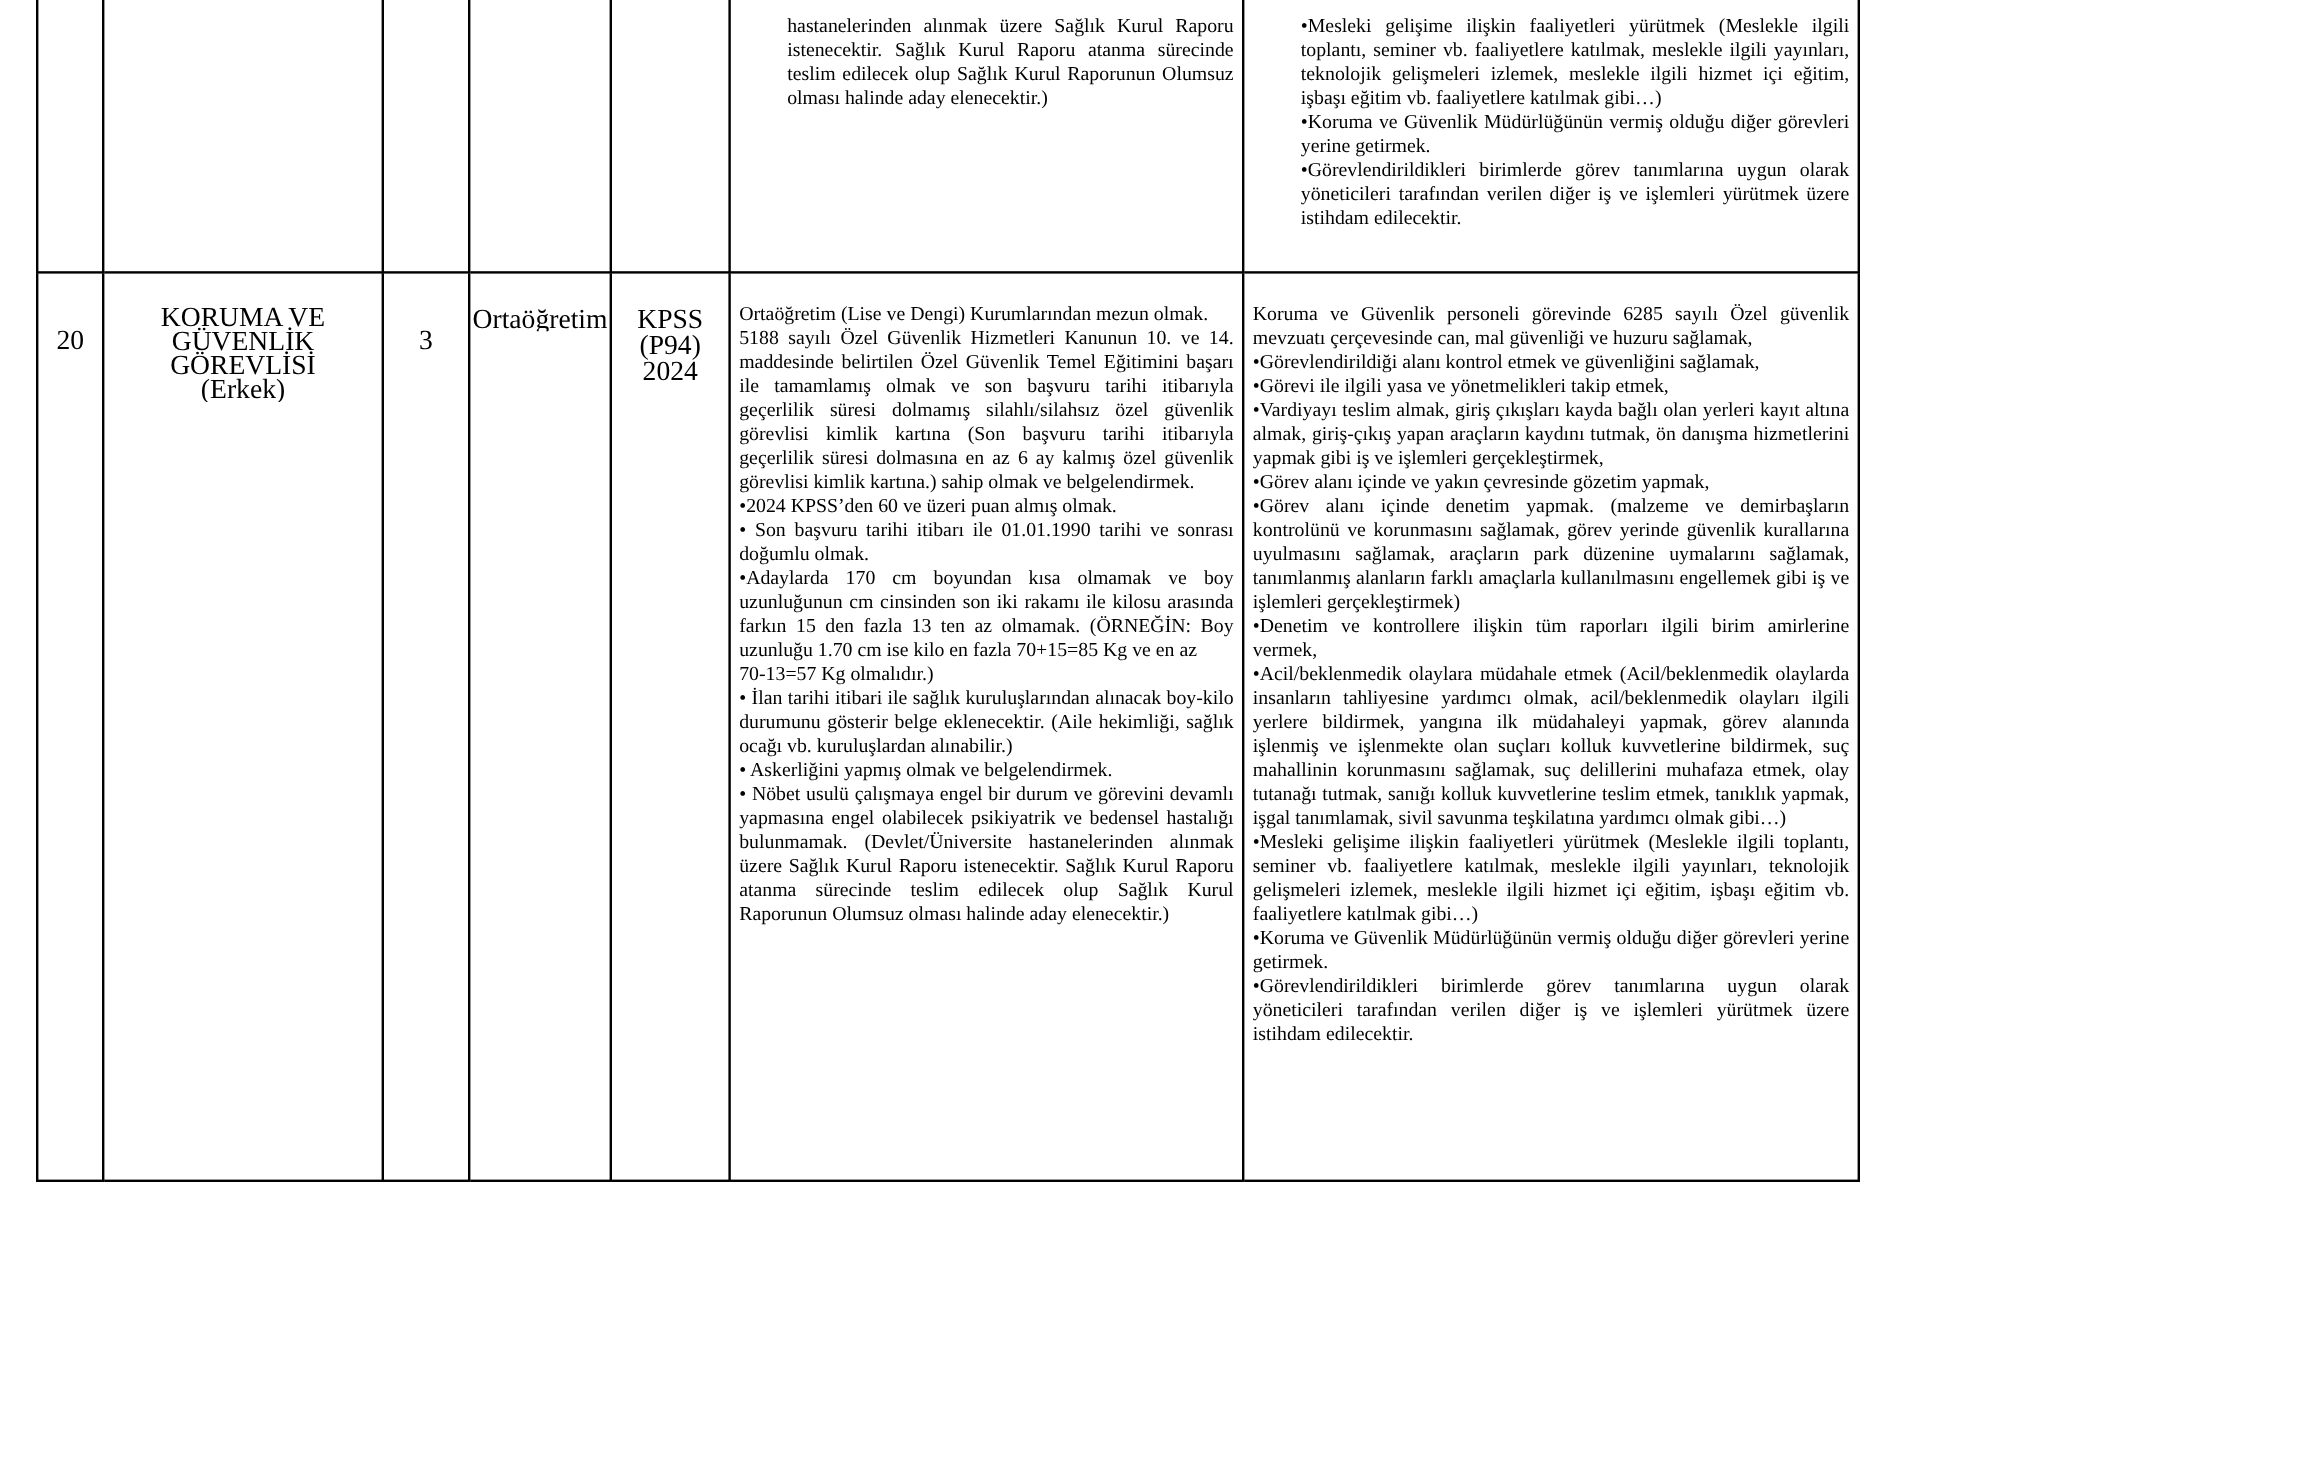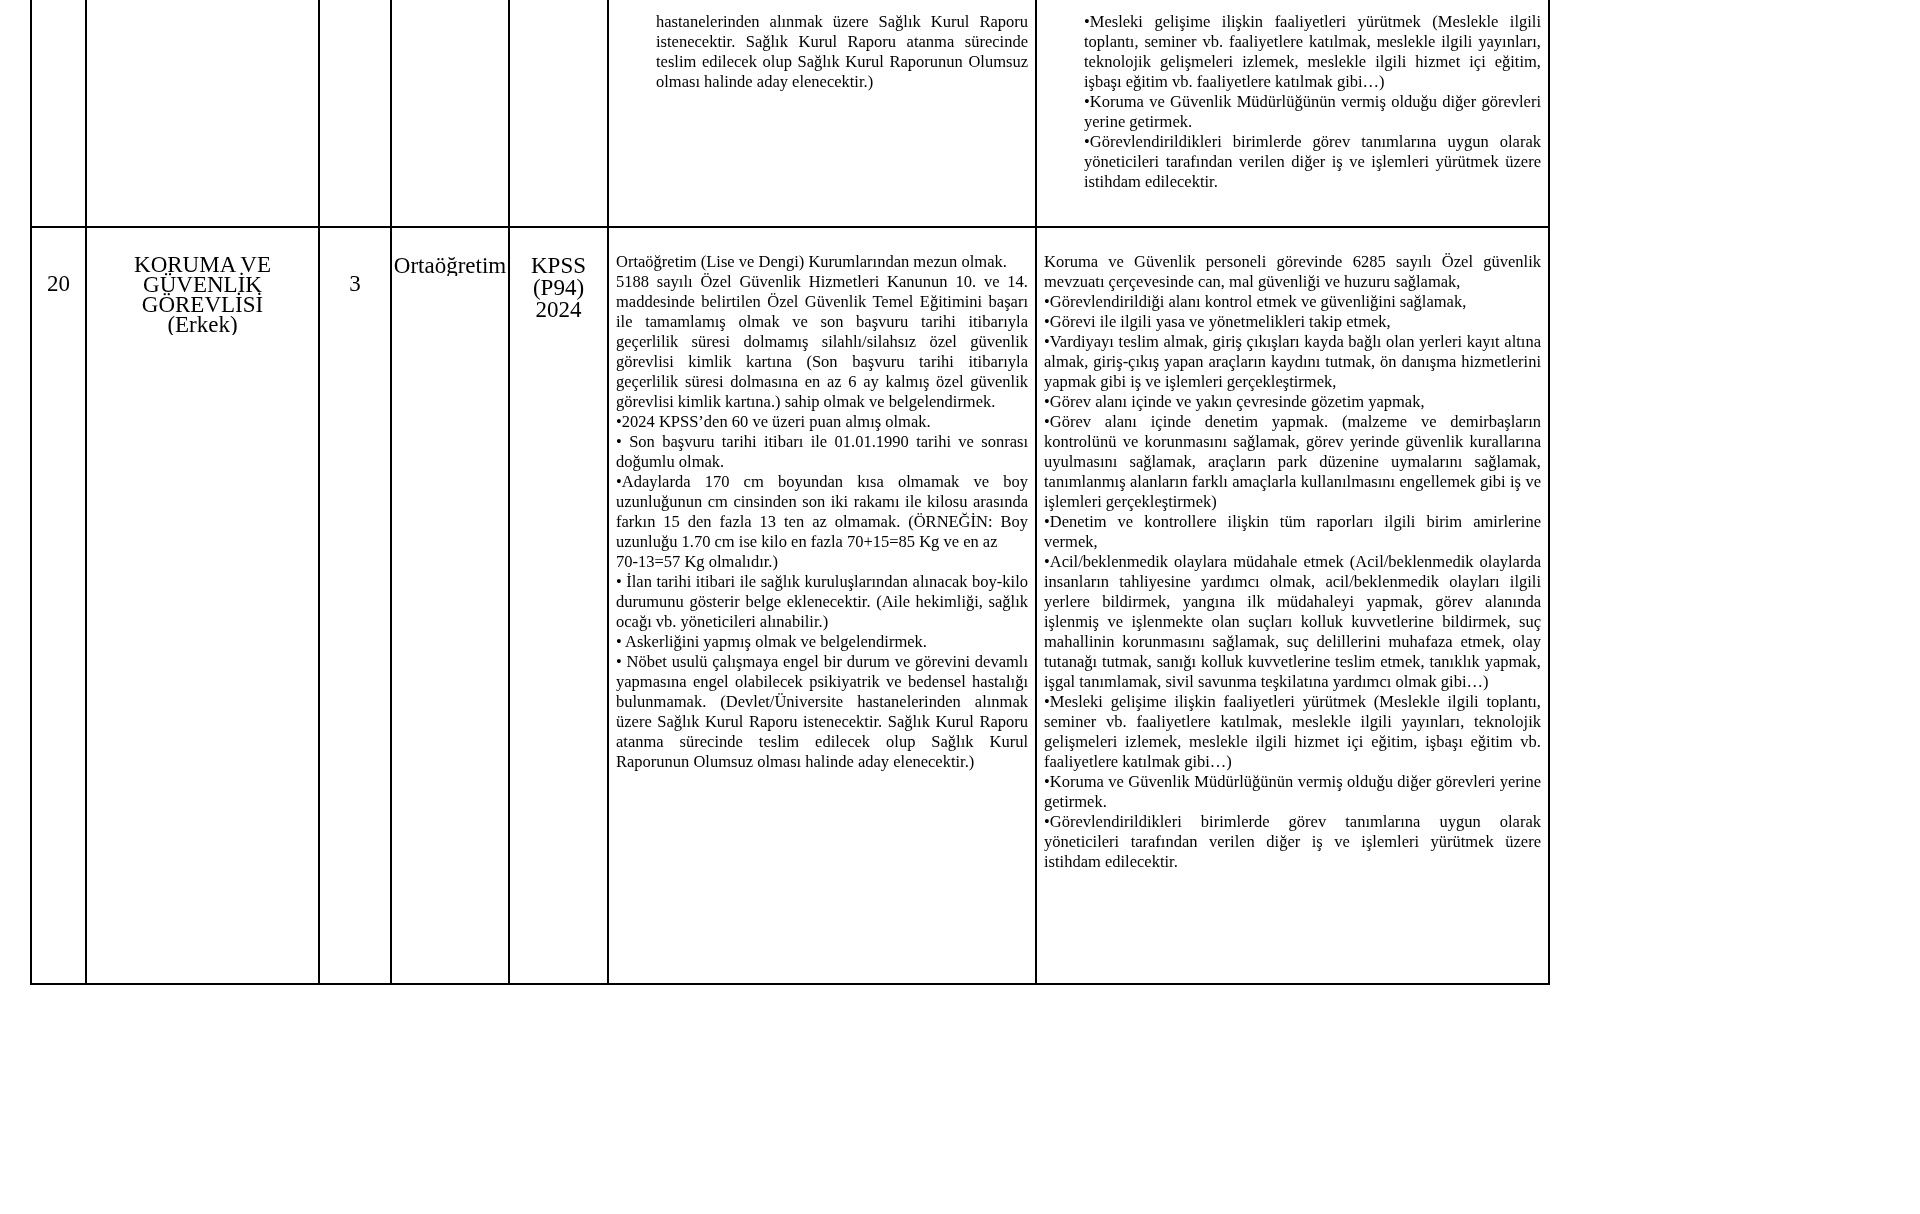--- a/index.html
+++ b/index.html
@@ -108,21 +108,21 @@
         </div>
       </td>
       <td class="text">
         <div class="cellbox">
           <p>Ortaöğretim (Lise ve Dengi) Kurumlarından mezun olmak.</p>
           <p>5188 sayılı Özel Güvenlik Hizmetleri Kanunun 10. ve 14. maddesinde belirtilen Özel Güvenlik Temel Eğitimini başarı ile tamamlamış olmak ve son başvuru tarihi itibarıyla geçerlilik süresi dolmamış silahlı/silahsız özel güvenlik görevlisi kimlik kartına (Son başvuru tarihi itibarıyla geçerlilik süresi dolmasına en az 6 ay kalmış özel güvenlik görevlisi kimlik kartına.) sahip olmak ve belgelendirmek.</p>
           <p>•2024 KPSS’den 60 ve üzeri puan almış olmak.</p>
           <p>• Son başvuru tarihi itibarı ile 01.01.1990 tarihi ve sonrası doğumlu olmak.</p>
           <p>•Adaylarda 170 cm boyundan kısa olmamak ve boy uzunluğunun cm cinsinden son iki rakamı ile kilosu arasında farkın 15 den fazla 13 ten az olmamak. (ÖRNEĞİN: Boy uzunluğu 1.70 cm ise kilo en fazla 70+15=85 Kg ve en az</p>
           <p>70-13=57 Kg olmalıdır.)</p>
-          <p>• İlan tarihi itibari ile sağlık kuruluşlarından alınacak boy-kilo durumunu gösterir belge eklenecektir. (Aile hekimliği, sağlık ocağı vb. yöneticileri alınabilir.)</p>
+          <p>• İlan tarihi itibari ile sağlık kuruluşlarından alınacak boy-kilo durumunu gösterir belge eklenecektir. (Aile hekimliği, sağlık ocağı vb. kuruluşlardan alınabilir.)</p>
           <p>• Askerliğini yapmış olmak ve belgelendirmek.</p>
           <p>• Nöbet usulü çalışmaya engel bir durum ve görevini devamlı yapmasına engel olabilecek psikiyatrik ve bedensel hastalığı bulunmamak. (Devlet/Üniversite hastanelerinden alınmak üzere Sağlık Kurul Raporu istenecektir. Sağlık Kurul Raporu atanma sürecinde teslim edilecek olup Sağlık Kurul Raporunun Olumsuz olması halinde aday elenecektir.)</p>
         </div>
       </td>
       <td class="text">
         <div class="cellbox">
           <p>Koruma ve Güvenlik personeli görevinde 6285 sayılı Özel güvenlik mevzuatı çerçevesinde can, mal güvenliği ve huzuru sağlamak,</p>
           <p>•Görevlendirildiği alanı kontrol etmek ve güvenliğini sağlamak,</p>
           <p>•Görevi ile ilgili yasa ve yönetmelikleri takip etmek,</p>
           <p>•Vardiyayı teslim almak, giriş çıkışları kayda bağlı olan yerleri kayıt altına almak, giriş-çıkış yapan araçların kaydını tutmak, ön danışma hizmetlerini yapmak gibi iş ve işlemleri gerçekleştirmek,</p>

